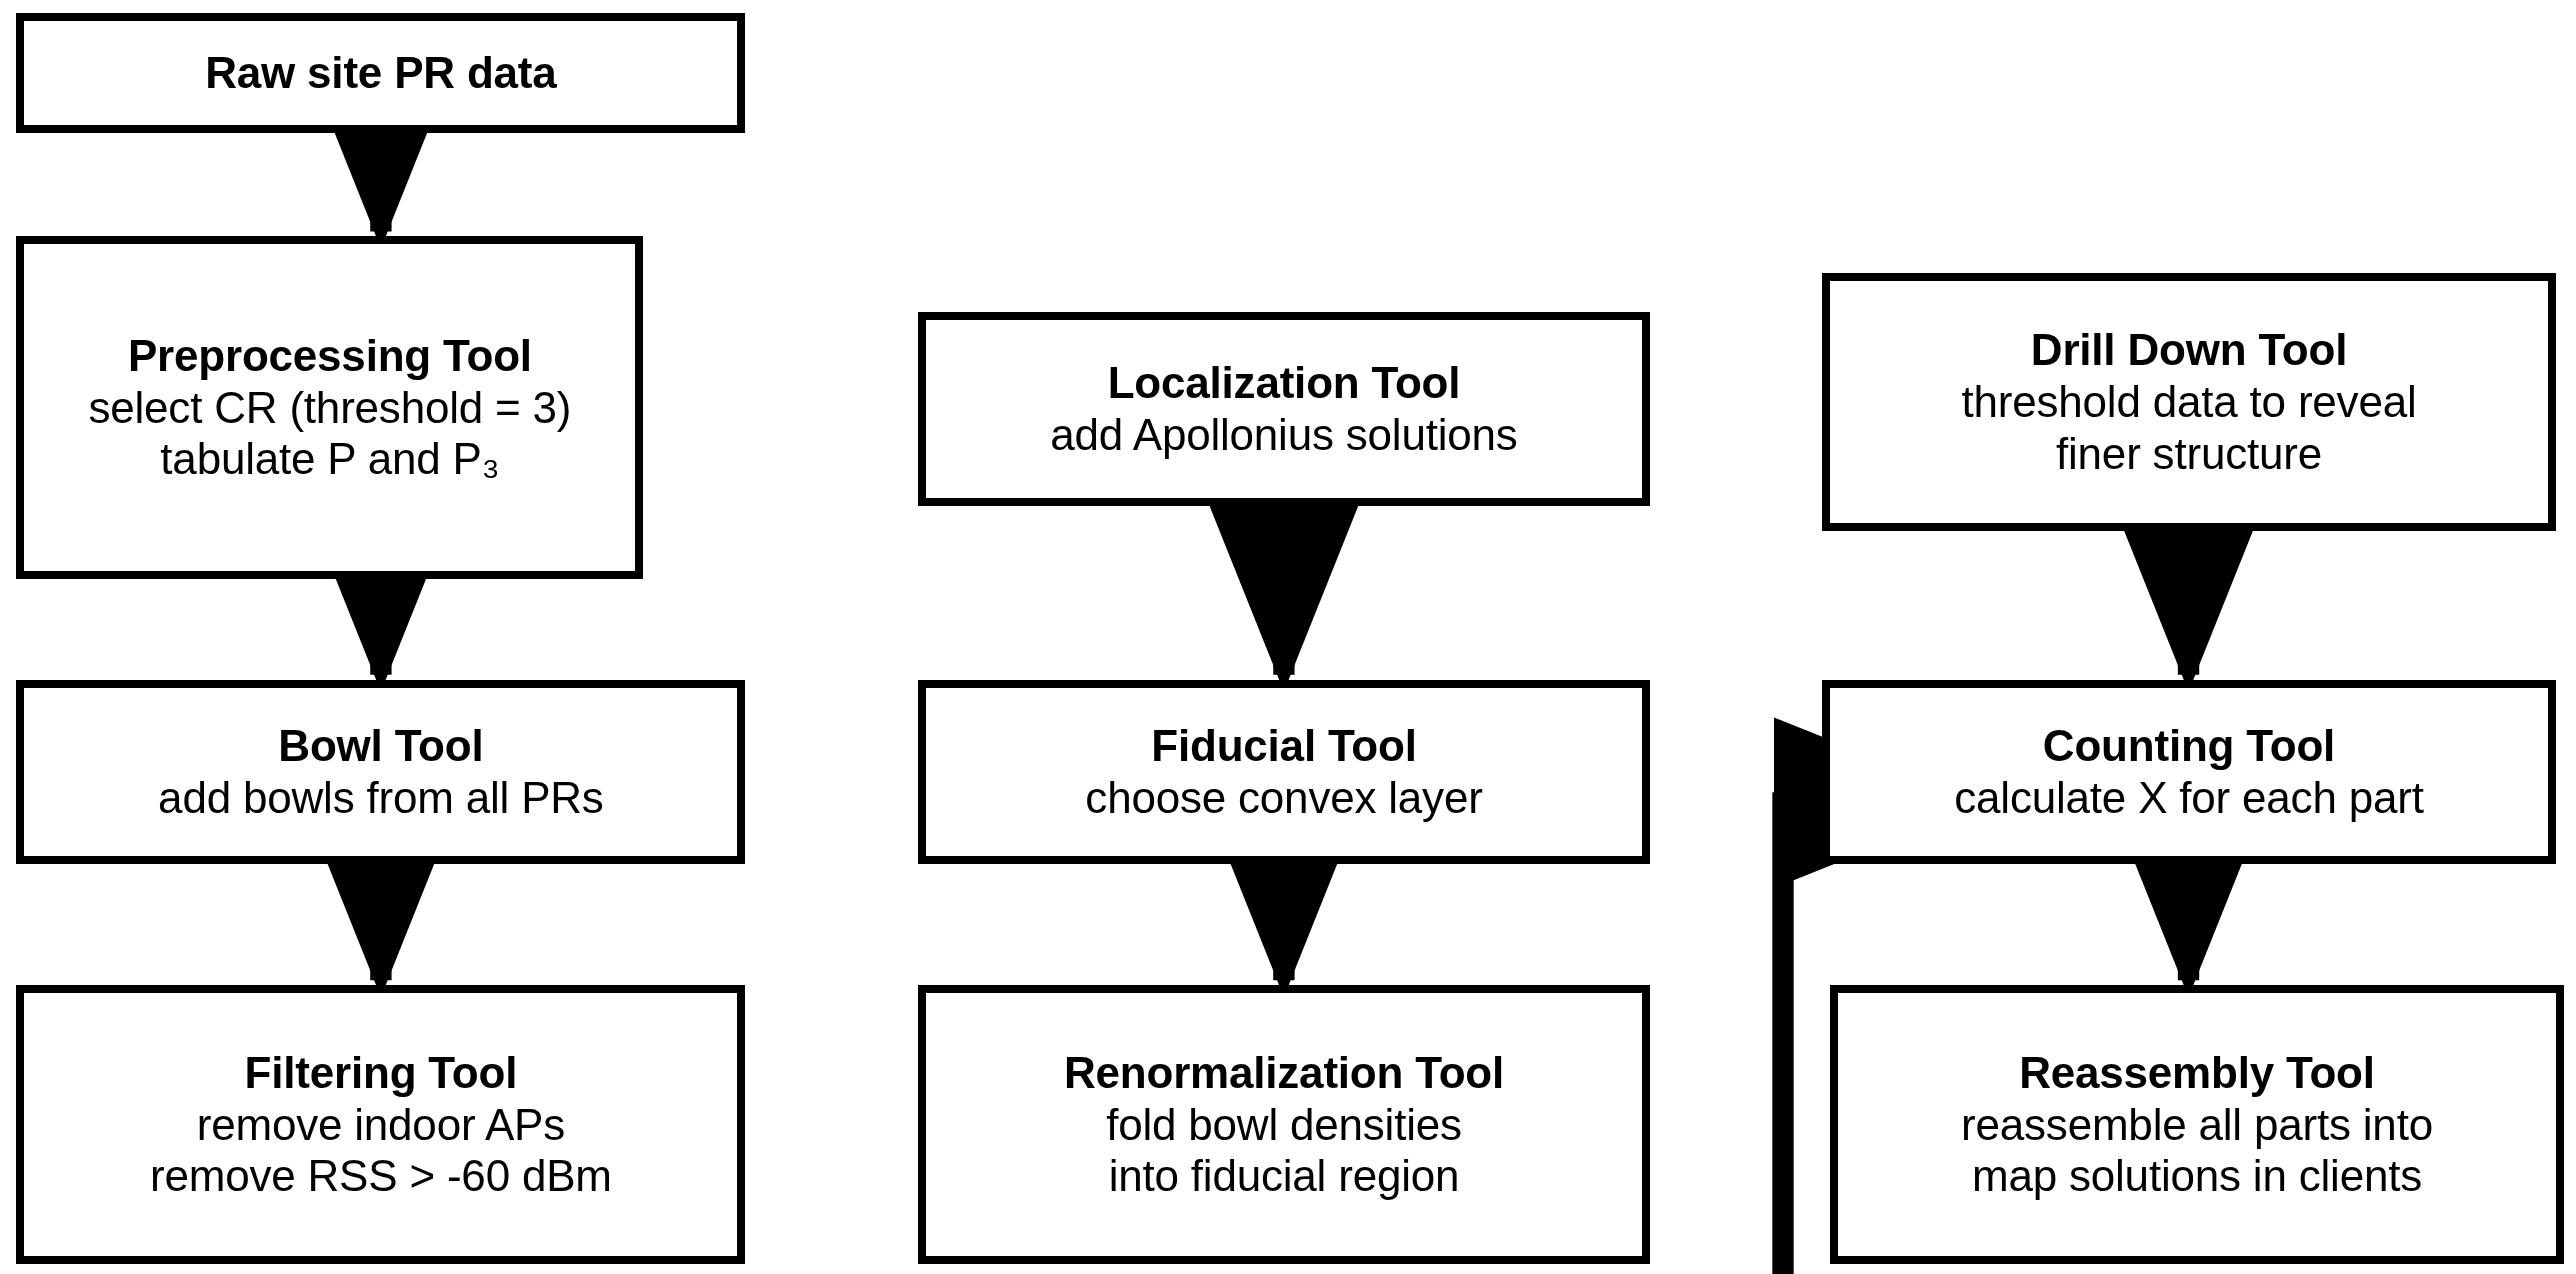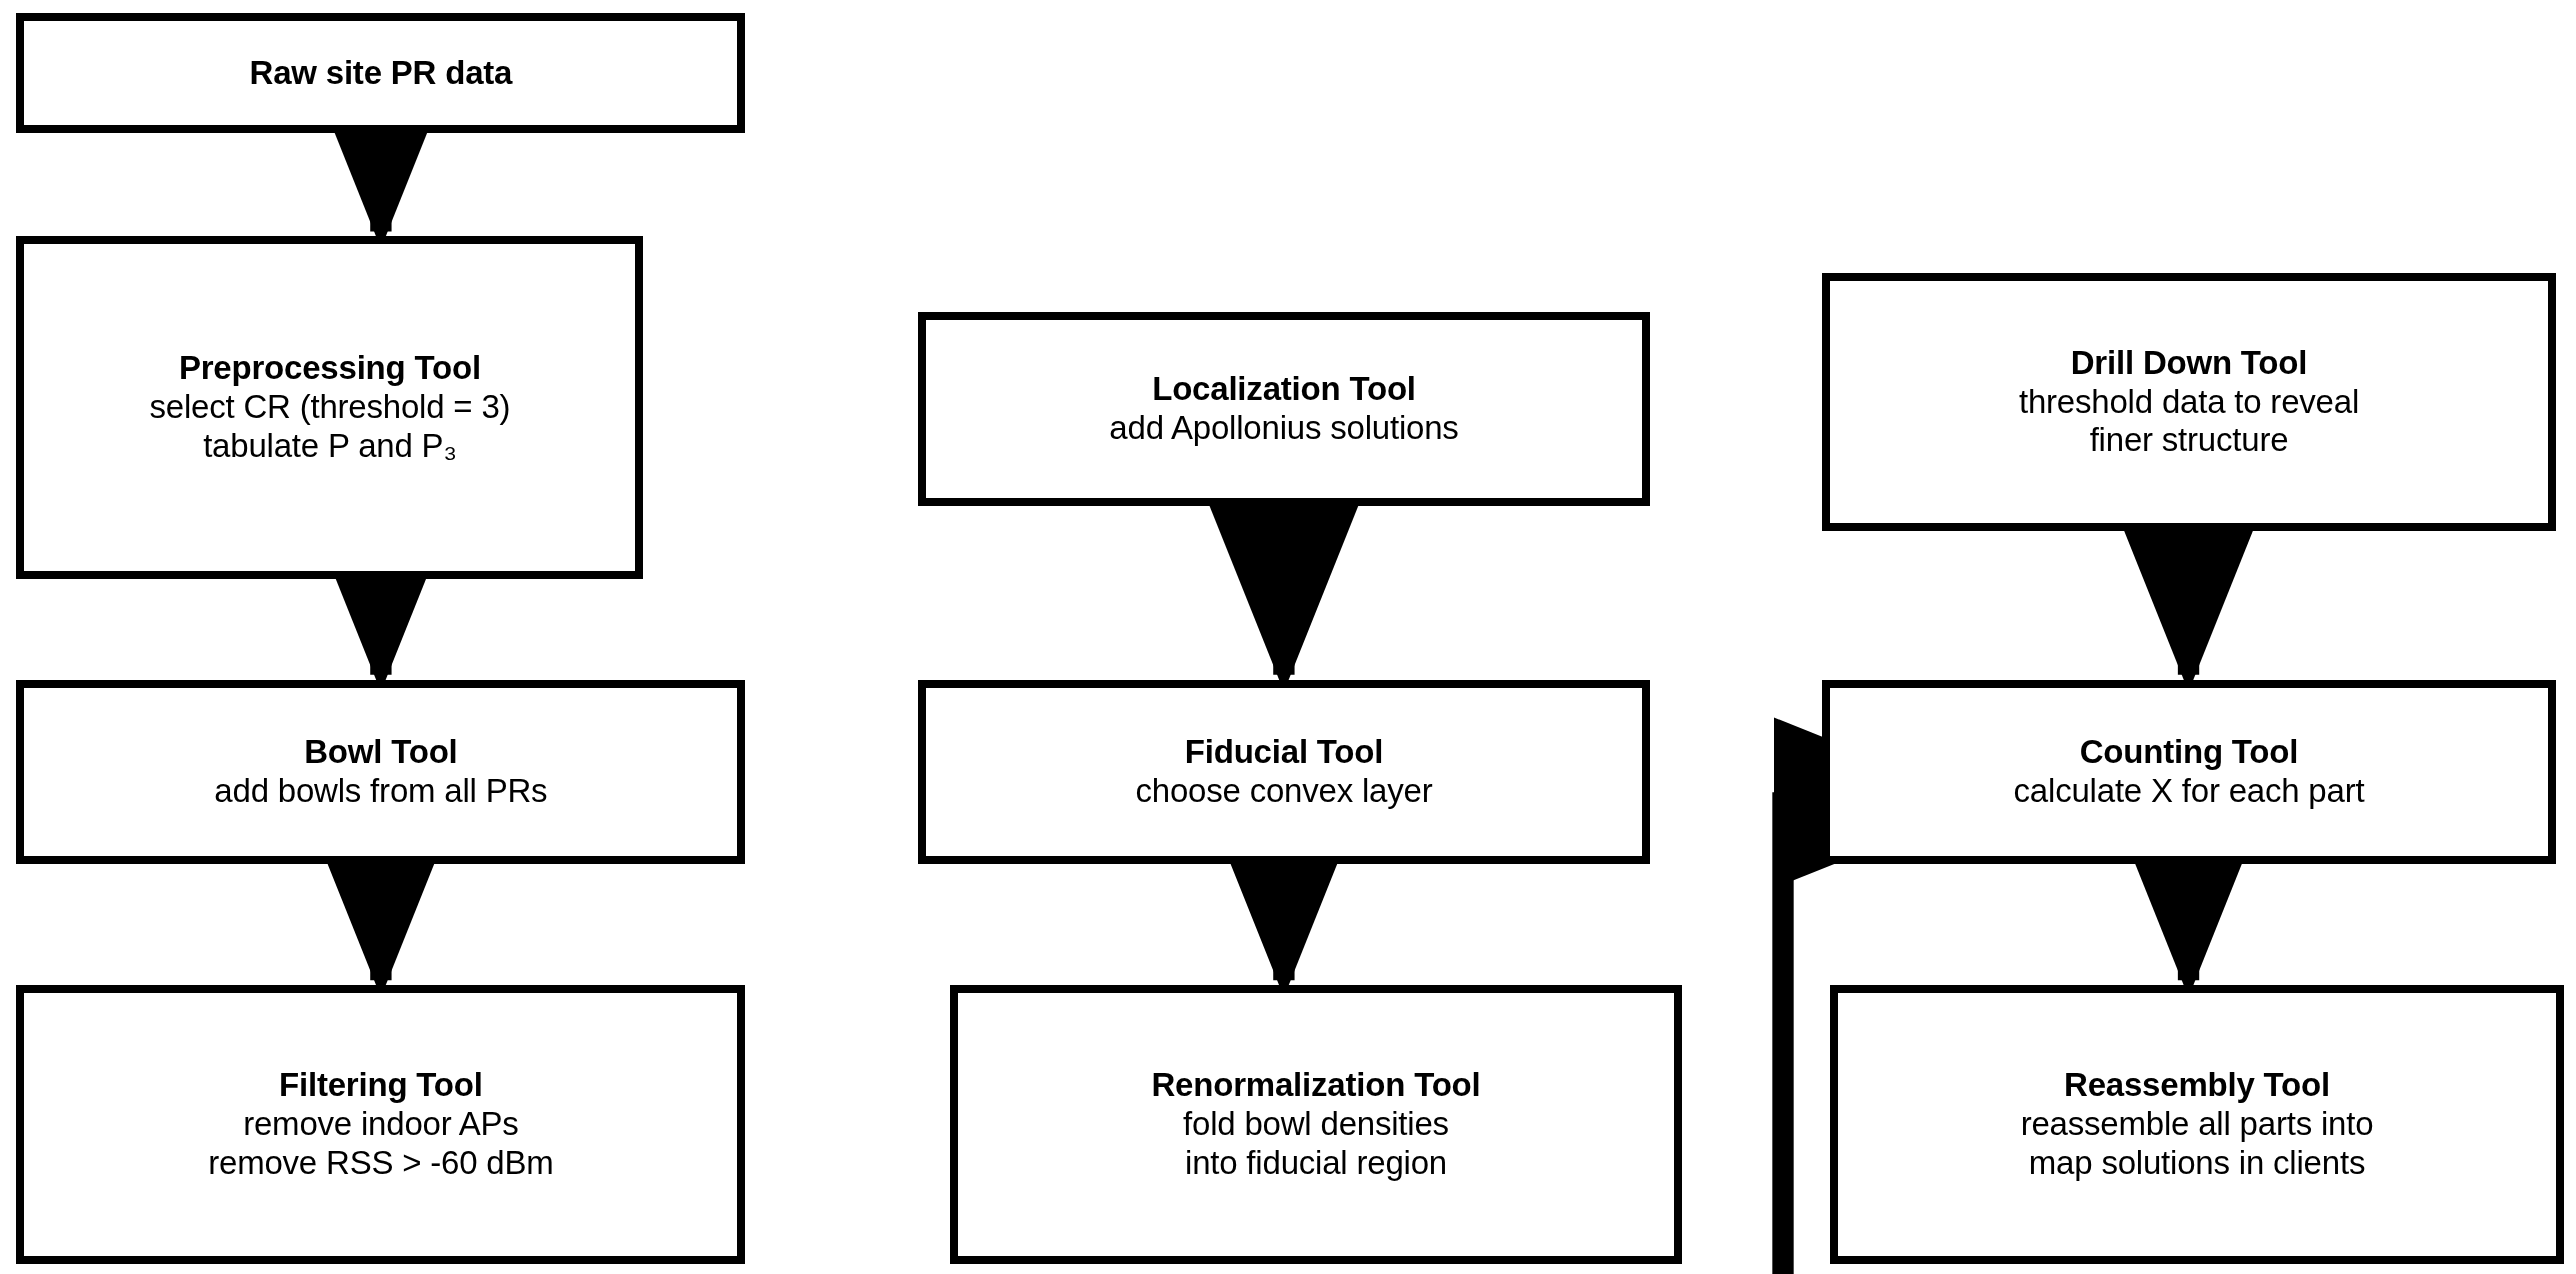--- a/index.html
+++ b/index.html
@@ -46,21 +46,21 @@
     line-height: 1.18;
     white-space: nowrap;
   }
   .node-line {
     font-weight: normal;
     color: #000000;
     line-height: 1.18;
     white-space: nowrap;
   }
   .node-title, .node-line {
-    font-size: 33px;
+    font-size: 44px;
     letter-spacing: -0.2px;
   }
 </style>
 </head>
 <body>
 
 <div id="flow-root">
 
   <svg class="flow-canvas" viewBox="0 0 1569 776" xmlns="http://www.w3.org/2000/svg" preserveAspectRatio="none" style="width: 2576px; height: 1274px;">
     <defs>
@@ -108,21 +108,21 @@
   <div class="node-box" style="left: 918px; top: 312px; width: 732px; height: 194px; border-width: 8.3px;">
     <div class="node-title">Localization Tool</div>
     <div class="node-line">add Apollonius solutions</div>
   </div>
 
   <div class="node-box" style="left: 918px; top: 680px; width: 732px; height: 184px; border-width: 8.3px;">
     <div class="node-title">Fiducial Tool</div>
     <div class="node-line">choose convex layer</div>
   </div>
 
-  <div class="node-box" style="left: 918px; top: 985px; width: 732px; height: 279px; border-width: 8.3px; margin-left: 32px;">
+  <div class="node-box" style="left: 918px; top: 985px; width: 732px; height: 279px; border-width: 8.3px;">
     <div class="node-title">Renormalization Tool</div>
     <div class="node-line">fold bowl densities</div>
     <div class="node-line">into fiducial region</div>
   </div>
 
   <div class="node-box" style="left: 1822px; top: 273px; width: 734px; height: 258px; border-width: 8.3px;">
     <div class="node-title">Drill Down Tool</div>
     <div class="node-line">threshold data to reveal</div>
     <div class="node-line">finer structure</div>
   </div>

